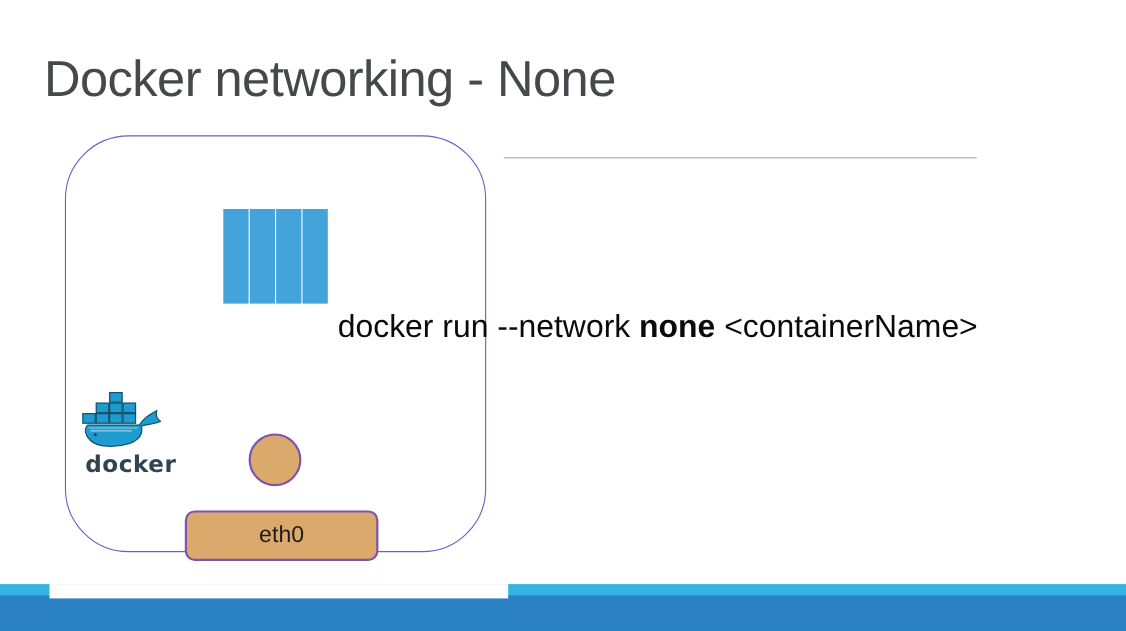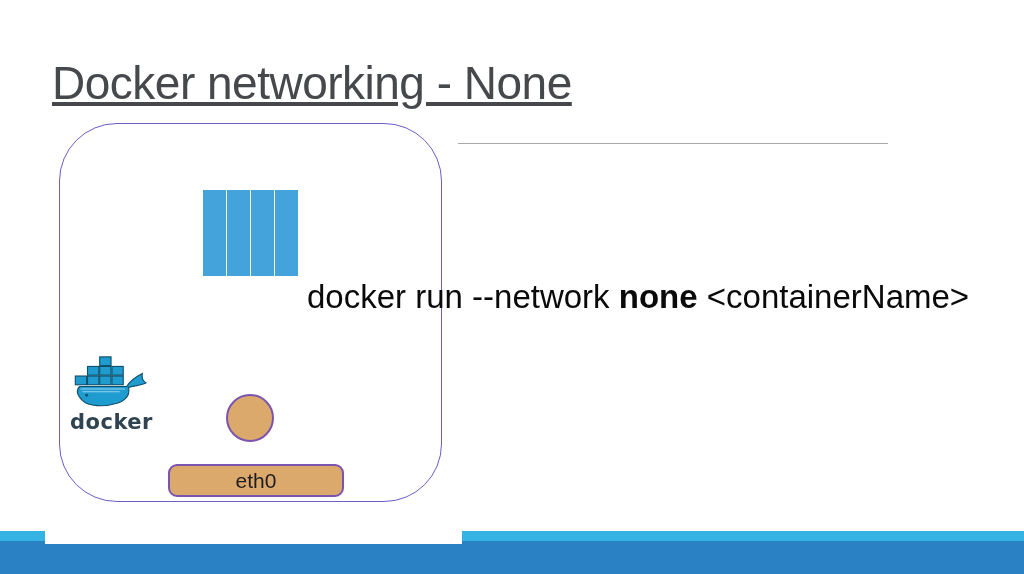--- a/index.html
+++ b/index.html
@@ -8,23 +8,23 @@
     overflow:hidden;font-family:"Liberation Sans",sans-serif;
   }
   
   .footer-stripe{position:absolute;left:0;top:531px;width:1024px;height:10px;
     background:var(--footer-light,#35b4e4);}
   .footer-bar{position:absolute;left:0;top:541px;width:1024px;height:33px;
     background:var(--footer-dark,#2a82c4);}
   .footer-notch{position:absolute;left:45px;top:531px;width:417px;height:13px;background:#ffffff;}
 
   
-  .title{position:absolute;left:36px;top:42px;margin:16px;
+  .title{position:absolute;left:36px;top:42px;margin:4px;
     font-size:46px;font-weight:400;letter-spacing:-0.5px;line-height:1.1;
-    color:var(--title-text,#46484c);text-decoration:underline;}
+    color:var(--title-text,#46484c);}
 
   .divider{position:absolute;left:458px;top:143px;width:430px;height:1px;
     background:var(--divider-line,#a9a9a9);}
 
   
   .host-box{position:absolute;left:59px;top:123px;width:381px;height:377px;
     border:1.5px solid var(--host-border,#6a5ec8);border-radius:58px;background:transparent;}
 
   
   .container-rect{position:absolute;left:203px;top:190px;width:95px;height:86px;
@@ -33,36 +33,36 @@
 
   
   .docker-logo{position:absolute;left:70px;top:356px;width:98px;text-align:left;}
   .docker-logo svg{display:block;width:96px;height:54px;}
   .docker-logo .crate{fill:var(--docker-blue,#1e9cd0);stroke:var(--docker-dark,#10506b);stroke-width:1.3;}
   .docker-logo .whale-body{fill:var(--docker-blue,#1e9cd0);stroke:var(--docker-dark,#10506b);stroke-width:1.3;}
   .docker-logo .ripple{fill:none;stroke:rgba(255,255,255,0.55);stroke-width:1.2;}
   .docker-logo .eye{fill:var(--docker-dark,#10506b);}
   .wordmark{font-size:21px;font-weight:bold;letter-spacing:0.5px;
     color:var(--wordmark-text,#2f4450);margin-top:0px;
-    font-family:"DejaVu Sans","Liberation Sans",sans-serif;}
+    font-family:"DejaVu Sans","Liberation Sans",sans-serif;text-align:center;}
 
   
   .port-circle{position:absolute;left:226px;top:394px;width:48px;height:48px;border-radius:50%;
     background:var(--nic-fill,#d9a268);border:2px solid var(--nic-border,#7b54b0);box-sizing:border-box;}
 
   
-  .eth-box{position:absolute;left:168px;top:464px;width:176px;height:33px;box-sizing:border-box;
+  .eth-box{position:absolute;left:168px;top:464px;width:176px;height:46px;box-sizing:border-box;
     background:var(--nic-fill,#d9a268);border:2px solid var(--nic-border,#7b54b0);border-radius:9px;
     display:flex;align-items:center;justify-content:center;
     font-size:21px;color:var(--eth-text,#1d1d1d);}
   .ip{position:absolute;left:168px;top:504px;width:176px;text-align:center;
     font-size:23px;color:var(--ip-text,#3b3b3b);}
 
   
-  .cmd{position:absolute;font-size:33px;line-height:40px;white-space:pre;
+  .cmd{position:absolute;font-size:29px;line-height:40px;white-space:pre;
     color:var(--command-text,#0a0a0a);}
   .cmd b{font-weight:bold;}
   .cmd1{left:307px;top:277px;}
   .cmd2{left:296px;top:317px;}
 </style>
 </head>
 <body>
 
 <div class="slide">
 

